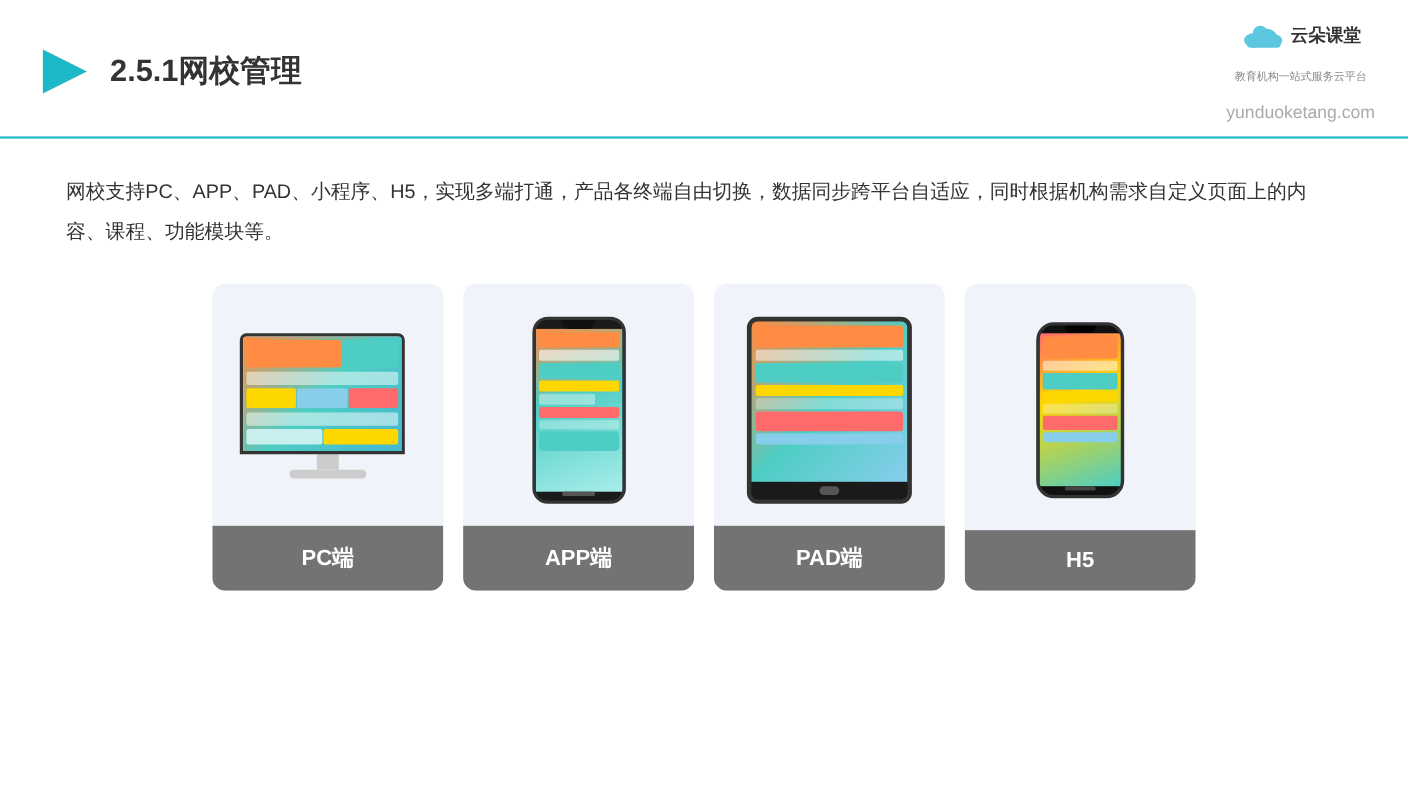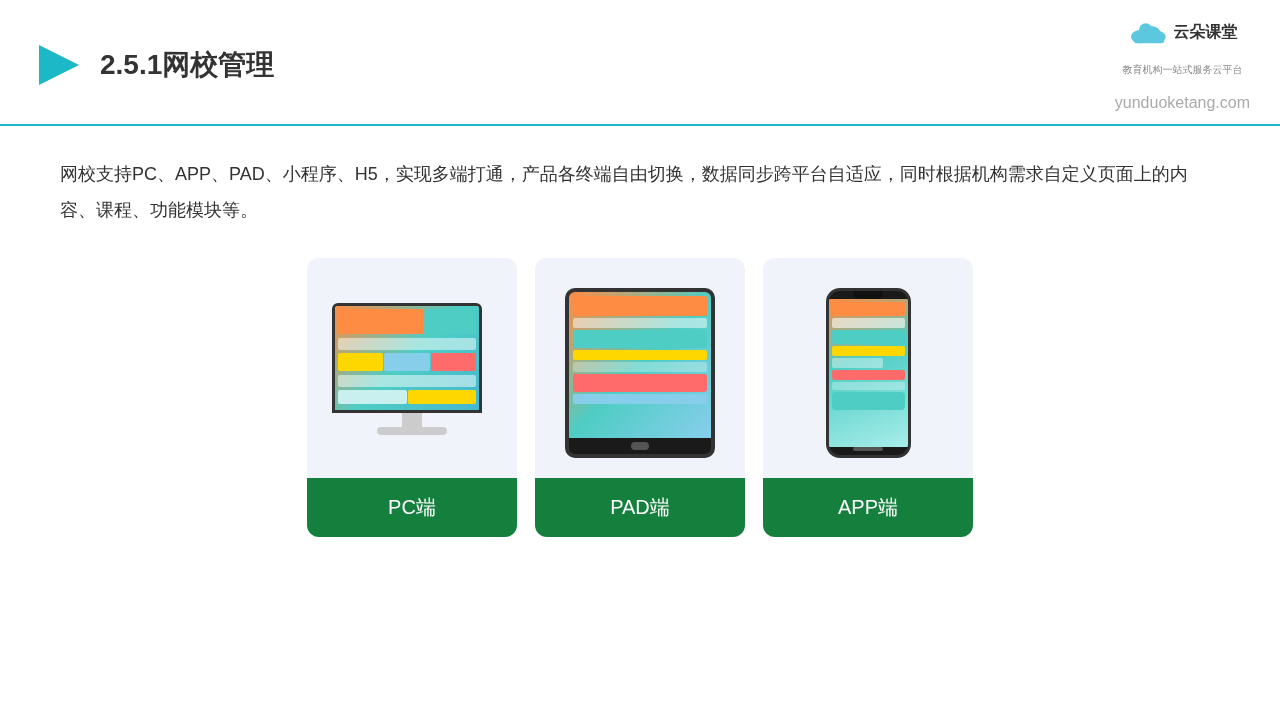--- a/index.html
+++ b/index.html
@@ -83,24 +83,24 @@
       height: 220px;
       display: flex;
       align-items: center;
       justify-content: center;
       padding: 20px 15px 10px 15px;
       background: #f0f4fa;
     }
 
     .card-label {
       width: 100%;
-      background: #15803d;
+      background: #737373;
       color: white;
       font-size: 20px;
-      font-weight: 400;
+      font-weight: 700;
       text-align: center;
       padding: 16px 0;
       margin-top: auto;
     }
 
     
     
     .pc-monitor {
       width: 160px;
       height: 140px;
@@ -328,51 +328,69 @@
         </div>
         <div class="monitor-neck"></div>
         <div class="monitor-base"></div>
       </div>
     </div>
     <div class="card-label">PC端</div>
   </div>
 
   <div class="card">
     <div class="card-image-area">
-      <div class="tablet-mockup">
-        <div class="tablet-screen">
-          <div class="tablet-bar tablet-bar-orange" style="height:20px;"></div>
-          <div class="tablet-bar" style="height:10px;background:rgba(255,255,255,0.5);"></div>
-          <div class="tablet-bar tablet-bar-teal" style="height:18px;"></div>
-          <div class="tablet-bar" style="height:10px;background:#ffd700;"></div>
-          <div class="tablet-bar" style="height:10px;background:rgba(255,255,255,0.3);"></div>
-          <div class="tablet-bar" style="height:18px;background:#ff6b6b;border-radius:3px;"></div>
-          <div class="tablet-bar" style="height:10px;background:#87ceeb;"></div>
-        </div>
-        <div class="tablet-home-btn"></div>
-      </div>
-    </div>
-    <div class="card-label">PAD端</div>
-  </div>
-
-  <div class="card">
-    <div class="card-image-area">
       <div class="phone-mockup">
         <div class="phone-notch"></div>
         <div class="phone-screen">
           <div class="phone-screen-bar phone-screen-bar-orange"></div>
           <div class="phone-screen-bar" style="background:rgba(255,255,255,0.6);height:10px;"></div>
           <div class="phone-screen-bar phone-screen-bar-teal"></div>
           <div class="phone-screen-bar" style="height:10px;background:#ffd700;"></div>
           <div class="phone-screen-bar phone-screen-bar-short" style="background:rgba(255,255,255,0.4);height:10px;"></div>
           <div class="phone-screen-bar" style="background:#ff6b6b;height:10px;"></div>
           <div class="phone-screen-bar" style="height:8px;background:rgba(255,255,255,0.3);"></div>
           <div class="phone-screen-bar" style="background:#4ecdc4;height:18px;border-radius:4px;"></div>
         </div>
         <div class="phone-bottom"></div>
       </div>
     </div>
     <div class="card-label">APP端</div>
   </div>
 
-
+  <div class="card">
+    <div class="card-image-area">
+      <div class="tablet-mockup">
+        <div class="tablet-screen">
+          <div class="tablet-bar tablet-bar-orange" style="height:20px;"></div>
+          <div class="tablet-bar" style="height:10px;background:rgba(255,255,255,0.5);"></div>
+          <div class="tablet-bar tablet-bar-teal" style="height:18px;"></div>
+          <div class="tablet-bar" style="height:10px;background:#ffd700;"></div>
+          <div class="tablet-bar" style="height:10px;background:rgba(255,255,255,0.3);"></div>
+          <div class="tablet-bar" style="height:18px;background:#ff6b6b;border-radius:3px;"></div>
+          <div class="tablet-bar" style="height:10px;background:#87ceeb;"></div>
+        </div>
+        <div class="tablet-home-btn"></div>
+      </div>
+    </div>
+    <div class="card-label">PAD端</div>
+  </div>
+
+
+  <div class="card">
+    <div class="card-image-area">
+      <div class="phone-mini">
+        <div class="phone-mini-notch"></div>
+        <div class="phone-mini-screen">
+          <div class="phone-mini-bar" style="background:#ff8c42;height:20px;"></div>
+          <div class="phone-mini-bar" style="height:9px;background:rgba(255,255,255,0.5);"></div>
+          <div class="phone-mini-bar" style="background:#4ecdc4;height:15px;"></div>
+          <div class="phone-mini-bar" style="background:#ffd700;height:9px;"></div>
+          <div class="phone-mini-bar" style="height:9px;background:rgba(255,255,255,0.3);"></div>
+          <div class="phone-mini-bar" style="background:#ff6b6b;height:13px;"></div>
+          <div class="phone-mini-bar" style="height:9px;background:#87ceeb;border-radius:3px;"></div>
+        </div>
+        <div class="phone-mini-bottom"></div>
+      </div>
+    </div>
+    <div class="card-label">H5</div>
+  </div>
 
 </div>
 
 </body></html>

